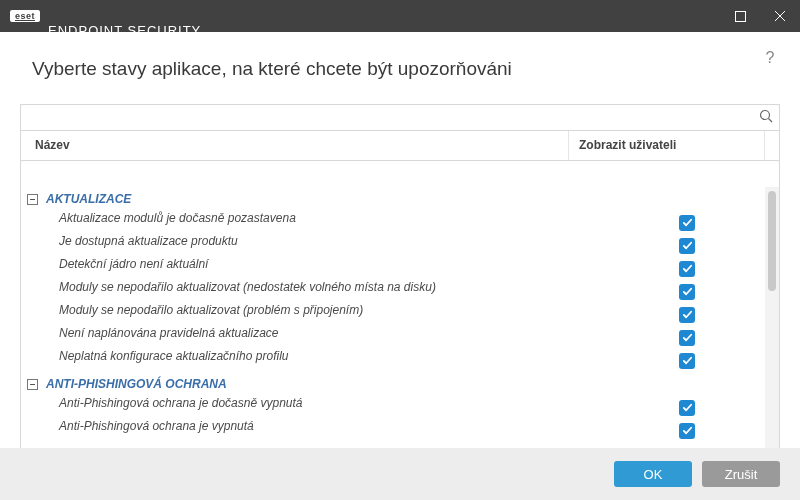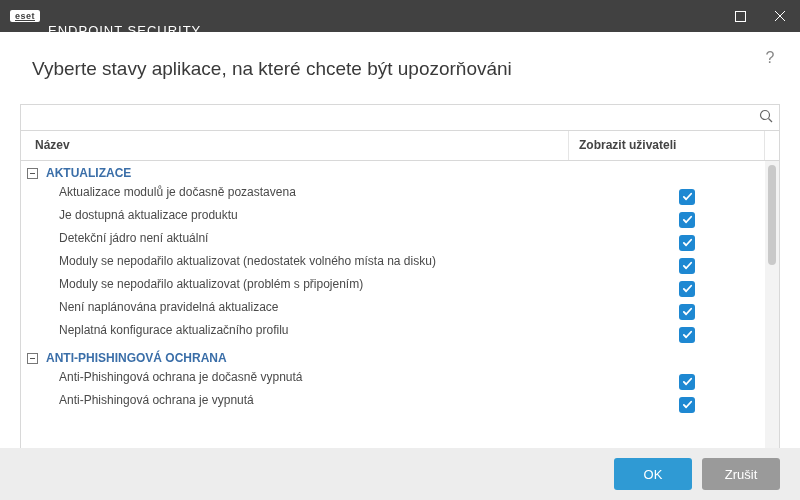--- a/index.html
+++ b/index.html
@@ -8,39 +8,39 @@
   .brand-logo { background:#fff; color:#414141; font-size:9px; font-weight:700; padding:1px 5px; border-radius:2px; margin-right:8px; letter-spacing:0.5px;text-decoration:underline; }
   .brand-text { font-size:13px; letter-spacing:1px; font-weight:400;margin-top:29px; }
   .titlebar-spacer { flex:1; }
   .titlebar-btn { width:40px; height:32px; display:flex; align-items:center; justify-content:center; cursor:pointer; }
   .titlebar-btn svg { stroke:#fff; }
   .header { padding:14px 20px 12px 20px; display:flex; align-items:flex-start; }
   .header h1 { margin:12px; font-size:19px; font-weight:400; color:#3a3a3a; flex:1; }
   .help-icon { width:20px; height:20px; color:#888; font-size:16px; display:flex; align-items:center; justify-content:center; cursor:pointer; margin-top:2px; }
   .searchbar { height:26px; border:1px solid #d8d8d8; margin:0 20px; display:flex; align-items:center; justify-content:flex-end; padding:0 6px; border-bottom:none; }
   .search-icon { cursor:pointer; }
-  .table-wrap { border:1px solid #d8d8d8; margin:0 20px; height:320px; display:flex; flex-direction:column; }
+  .table-wrap { border:1px solid #d8d8d8; margin:0 20px; height:320px; display:flex; flex-direction:column;gap:26px; }
   .thead { display:flex; height:30px; background:#fff; border-bottom:1px solid #d8d8d8; font-size:12px; font-weight:700; color:#444; }
   .th-name { flex:1; padding:7px 0 0 14px; border-right:1px solid #e5e5e5; }
   .th-show { width:196px; padding:7px 0 0 10px; border-right:1px solid #e5e5e5; }
   .th-scroll { width:14px; }
   .tbody { flex:1; overflow:hidden; position:relative; }
-  .rows { position:absolute; inset:0 14px 0 0; overflow:hidden; }
+  .rows { position:absolute; inset:0 14px 0 0; overflow:hidden;font-style:italic; }
   .scroll-gutter { position:absolute; right:0; top:0; bottom:0; width:14px; background:#f3f3f3; }
   .scroll-thumb { position:absolute; left:3px; right:3px; top:4px; height:100px; background:#c9c9c9; border-radius:4px; }
   .group-row { display:flex; align-items:center; height:24px; font-size:12px; font-weight:700; color:#3a6ea8; padding-left:6px; }
   .collapse-box { width:11px; height:11px; border:1px solid #777; display:flex; align-items:center; justify-content:center; margin-right:8px; cursor:pointer; flex:0 0 auto; }
   .collapse-box::before { content:""; width:5px; height:1px; background:#555; }
   .item-row { display:flex; height:23px; font-size:12px; color:#4a4a4a; }
   .item-label { flex:1; padding-left:38px; white-space:nowrap; overflow:hidden; text-overflow:ellipsis; }
   .item-check { width:196px; display:flex; align-items:center; padding-left:110px; }
   .chk { width:16px; height:16px; background:#1e88d2; border-radius:3px; display:flex; align-items:center; justify-content:center; cursor:pointer; }
   .chk svg { stroke:#fff; }
   .footer { position:absolute; bottom:0; left:0; right:0; height:52px; background:#ededed; display:flex; align-items:center; justify-content:flex-end; padding:0 20px; gap:10px; }
-  .btn { min-width:78px; height:32px; border:none; border-radius:3px; font-size:13px; cursor:pointer; padding:0 18px; }
+  .btn { min-width:78px; height:26px; border:none; border-radius:3px; font-size:13px; cursor:pointer; padding:0 18px; }
   .btn-primary { background:#2f9ad4; color:#fff; }
   .btn-secondary { background:#9a9a9a; color:#fff; }
 </style>
 </head>
 <body>
 
 <div class="titlebar">
   <span class="brand-logo">eset</span>
   <span class="brand-text">ENDPOINT SECURITY</span>
   <div class="titlebar-spacer"></div>

